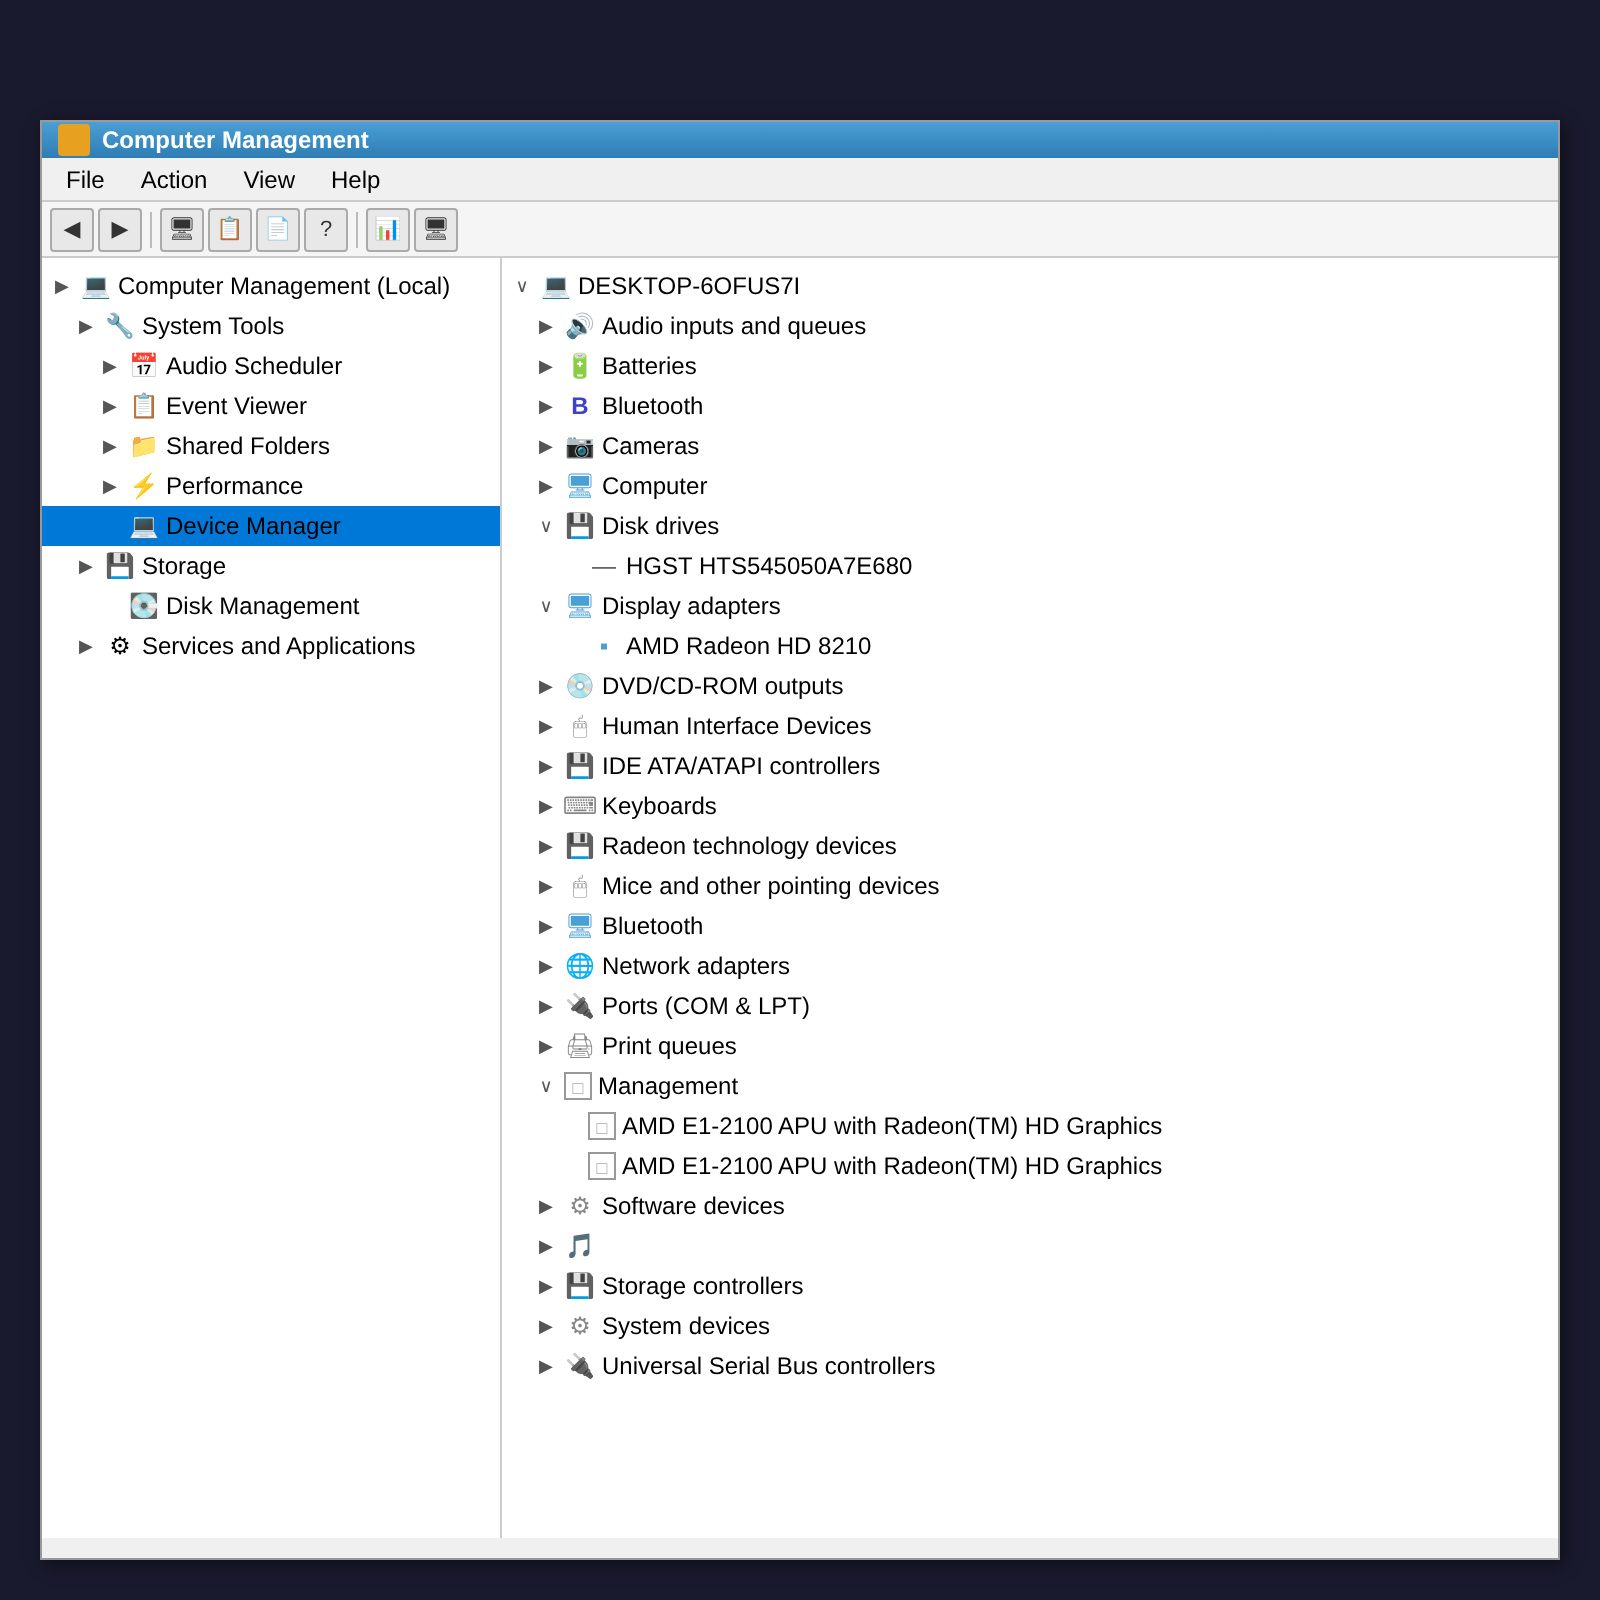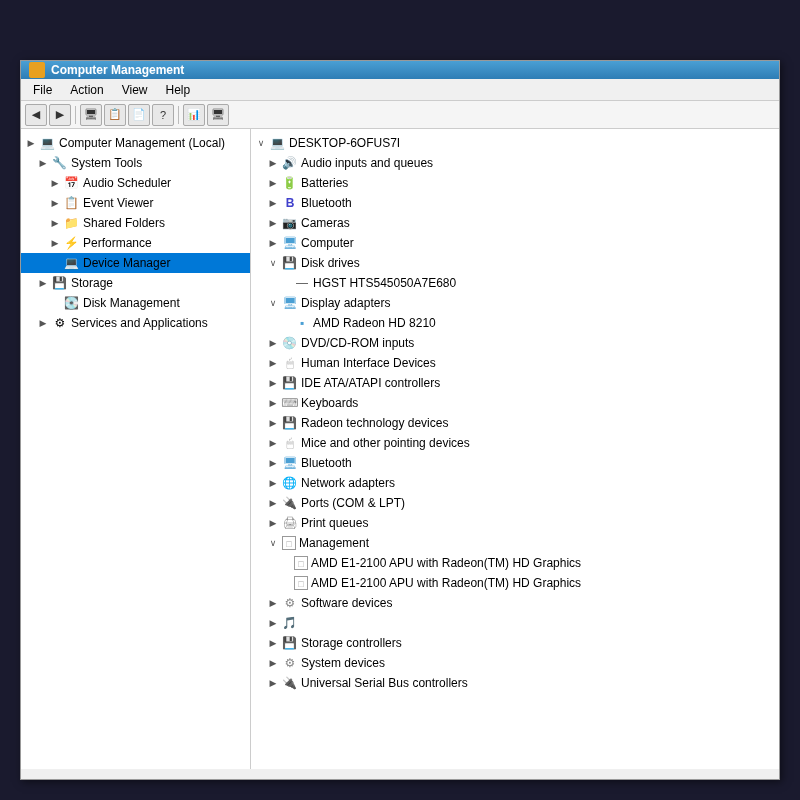--- a/index.html
+++ b/index.html
@@ -309,21 +309,21 @@
       </div>
       <div class="tree-item indent-2">
         <span class="tree-expand"> </span>
         <span class="item-icon" style="color:#4a9fd4;">▪</span>
         <span class="item-label">AMD Radeon HD 8210</span>
       </div>
 
       <div class="tree-item indent-1">
         <span class="tree-expand">▶</span>
         <span class="item-icon" style="color:#4a9fd4;">💿</span>
-        <span class="item-label">DVD/CD-ROM inputs</span>
+        <span class="item-label">DVD/CD-ROM outputs</span>
       </div>
 
       <div class="tree-item indent-1">
         <span class="tree-expand">▶</span>
         <span class="item-icon" style="color:#888;">🖱</span>
         <span class="item-label">Human Interface Devices</span>
       </div>
 
       <div class="tree-item indent-1">
         <span class="tree-expand">▶</span>

